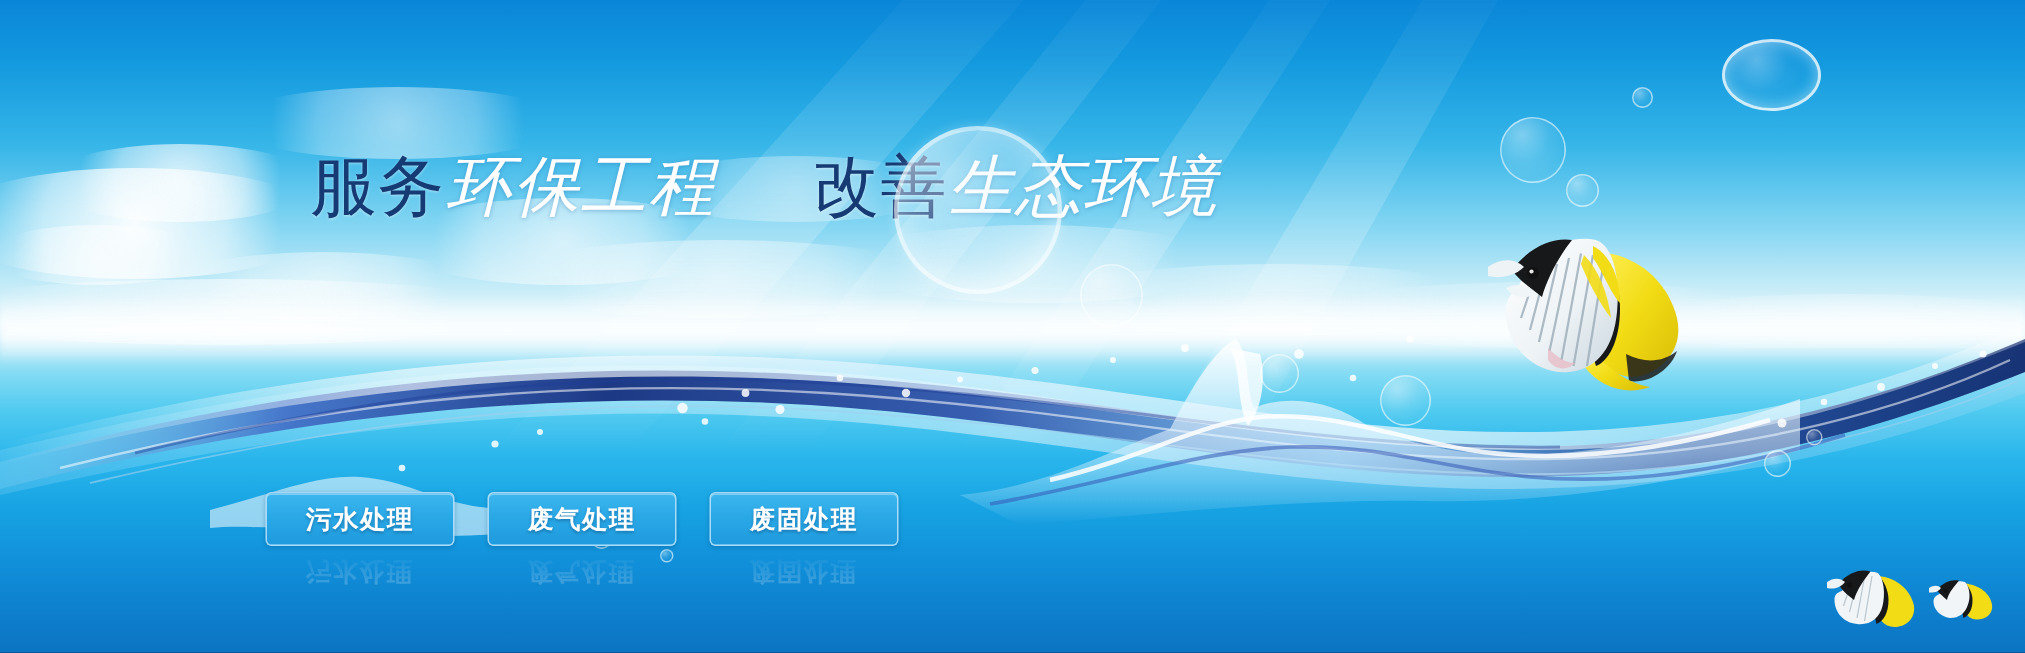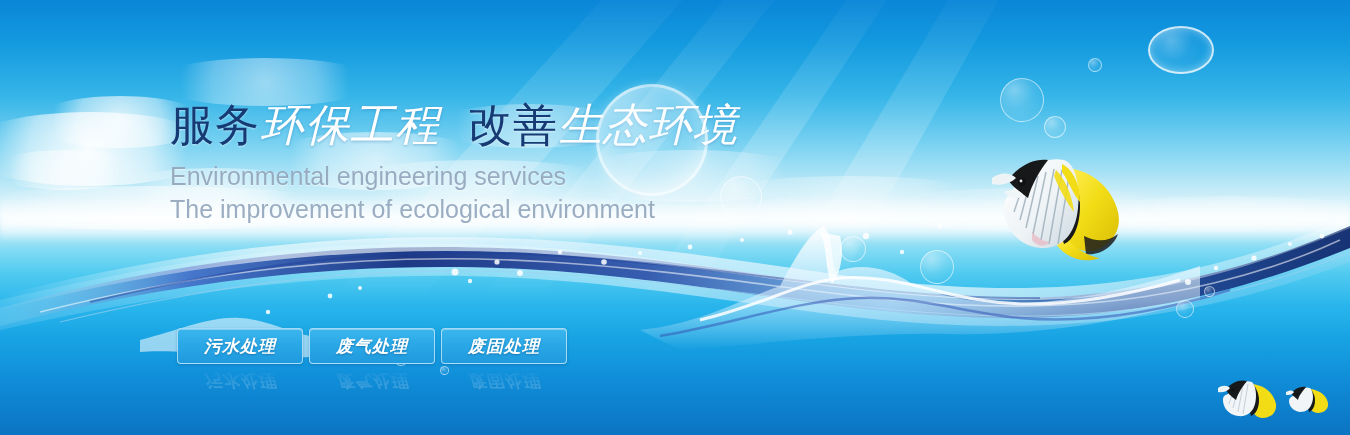--- a/index.html
+++ b/index.html
@@ -45,21 +45,21 @@
 
   
   .headline{
     position:absolute; left:170px; top:99px;
     font-size:44px; line-height:52px;
     letter-spacing:1px;
     white-space:nowrap;
     font-weight:400;
     z-index:8;
   }
-  .headline .dark{ color:#163a74; text-shadow:0 1px 2px rgba(255,255,255,.45); }
+  .headline .dark{ color:#163a74; text-shadow:0 1px 2px rgba(255,255,255,.45);margin-left:37px; }
   .headline .light{ color:#ffffff; text-shadow:0 1px 3px rgba(40,110,170,.40);font-style:italic; }
   .headline .gap{ display:inline-block; width:28px; }
 
   .subline{
     position:absolute; left:170px; top:160px;
     font-size:25px; line-height:33px;
     color:#93a7bd;
     white-space:nowrap;
     z-index:8;
     text-shadow:0 1px 1px rgba(255,255,255,.55);
@@ -77,21 +77,21 @@
     border:1px solid rgba(255,255,255,.55);
     background:radial-gradient(circle at 32% 26%, rgba(255,255,255,.38) 0%, rgba(255,255,255,.10) 45%, rgba(255,255,255,.02) 72%);
   }
   .bub-big{
     border:3px solid rgba(255,255,255,.62);
     background:radial-gradient(circle at 30% 24%, rgba(255,255,255,.45) 0%, rgba(210,240,255,.22) 38%, rgba(255,255,255,.06) 66%, rgba(255,255,255,.14) 95%);
     box-shadow:inset 0 0 26px rgba(255,255,255,.50), 0 0 8px rgba(255,255,255,.25);
   }
 
   
-  .btn-row{ position:absolute; left:177px; top:328px; z-index:9; display:flex; gap:6px;font-style:italic; }
+  .btn-row{ position:absolute; left:177px; top:328px; z-index:9; display:flex; gap:22px; }
   .btn-wrap{ position:relative; }
   .svc-btn{
     position:relative;
     height:36px;
     padding:0 26px;
     display:flex; align-items:center; justify-content:center;
     color:#ffffff;
     font-size:17px; font-weight:bold; letter-spacing:1px;
     border:1px solid rgba(190,228,250,.85);
     border-radius:4px;
@@ -247,24 +247,20 @@
   <div class="bub bub-soft" style="left:1204px; top:286px; width:11px; height:11px;"></div>
   <div class="bub bub-soft" style="left:394px;  top:352px; width:14px; height:14px;"></div>
   <div class="bub bub-soft" style="left:440px;  top:366px; width:9px;  height:9px;"></div>
 
   <div class="bub bub-big" style="left:596px; top:84px; width:112px; height:112px; z-index:9;"></div>
 
   <div class="headline">
     <span class="dark">服务</span><span class="light">环保工程</span><span class="gap"></span><span class="dark">改善</span><span class="light">生态环境</span>
   </div>
 
-  <div class="subline">
-    <div>Environmental engineering services</div>
-    <div>The improvement of ecological environment</div>
-  </div>
 
   <div class="btn-row">
     <div class="btn-wrap">
       <div class="svc-btn">
         <span>污水处理</span>
       </div>
       <div class="svc-refl">污水处理</div>
     </div>
 
     <div class="btn-wrap">

